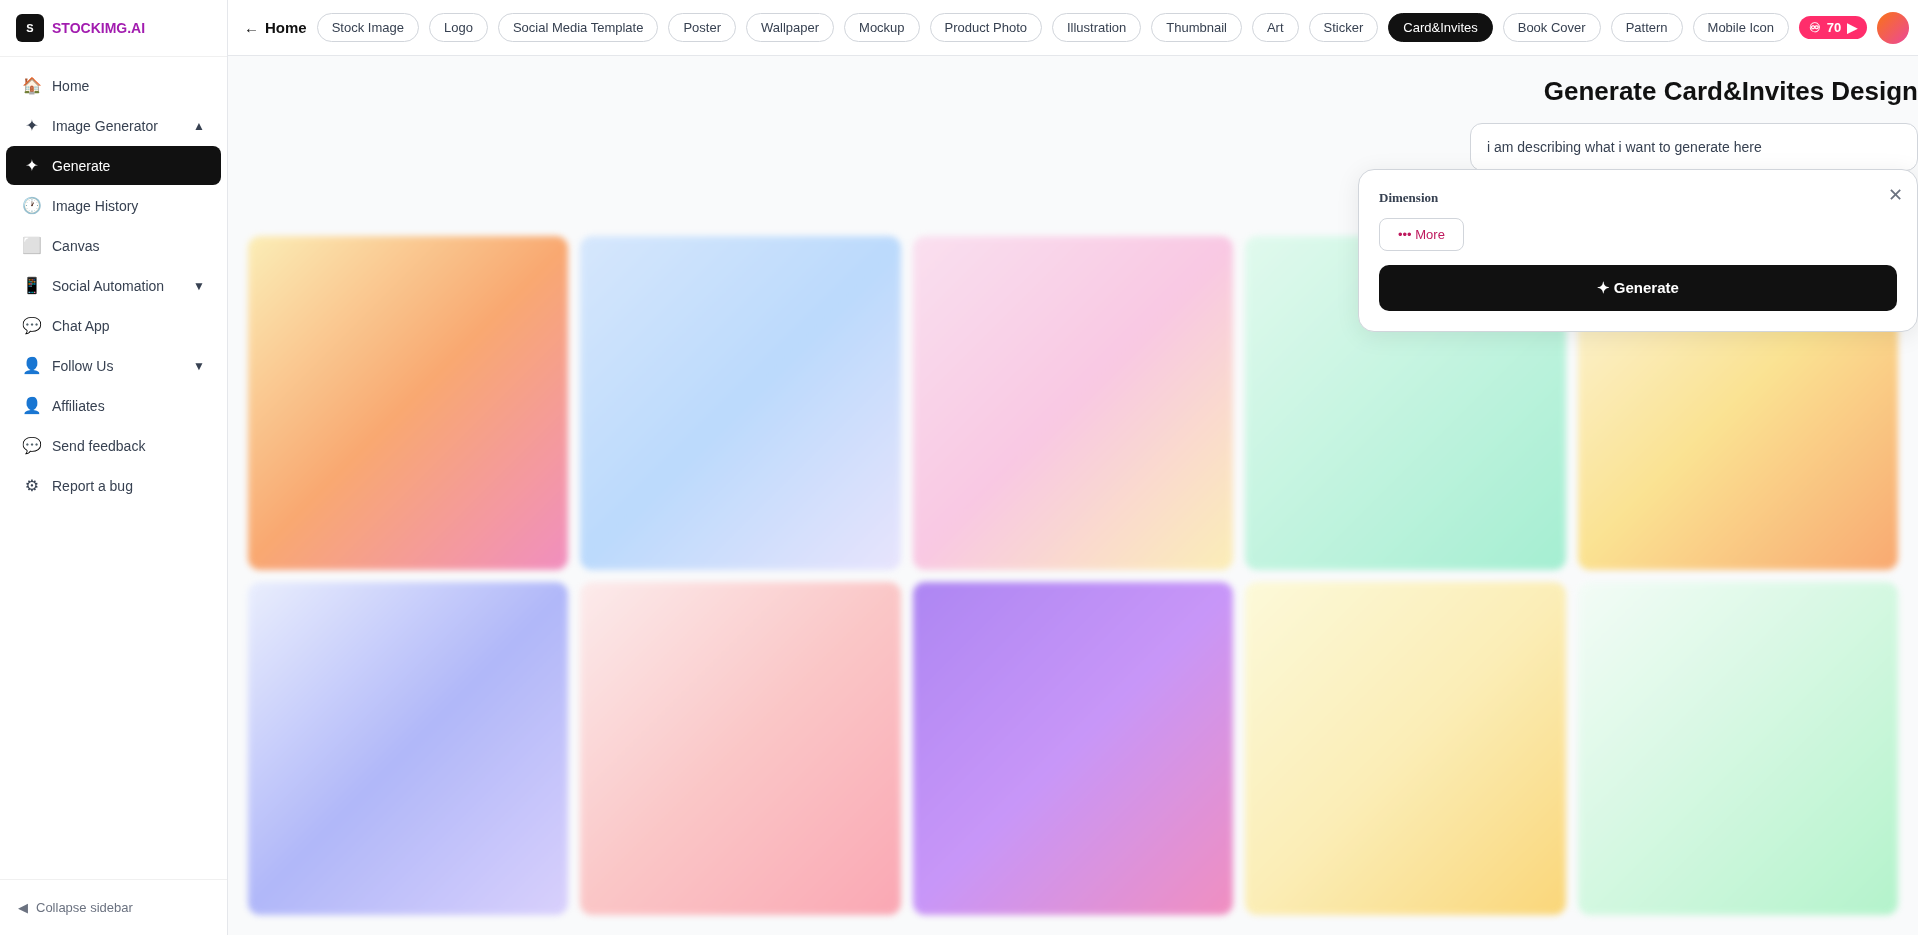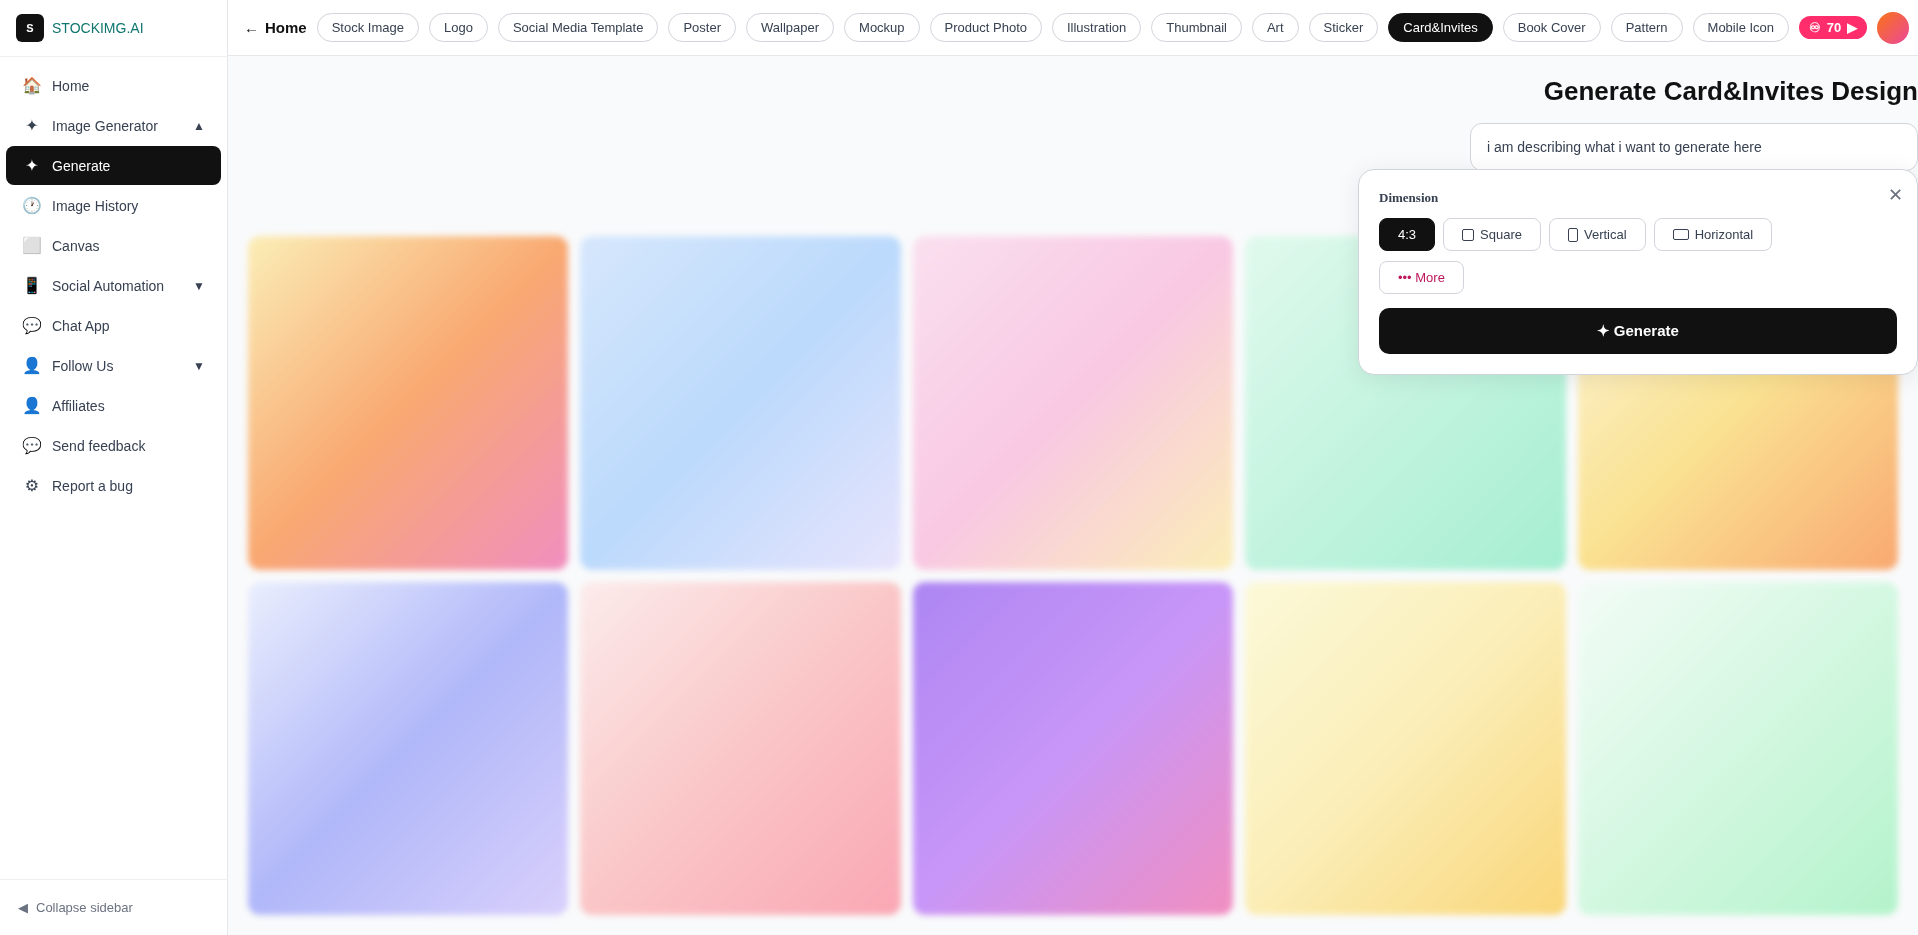--- a/index.html
+++ b/index.html
@@ -29,22 +29,22 @@
       border-radius: 6px;
       display: flex;
       align-items: center;
       justify-content: center;
       color: #fff;
       font-size: 11px;
       font-weight: 700;
     }
     .logo-text {
       font-size: 14px;
-      font-weight: 400;
-      color: #0f766e;
+      font-weight: 700;
+      color: #a21caf;
     }
     .sidebar-nav {
       flex: 1;
       padding: 8px 0;
       overflow-y: auto;
     }
     .nav-item {
       display: flex;
       align-items: center;
       gap: 10px;
@@ -480,37 +480,20 @@
 
       <div class="generate-input-wrapper">
         <input class="generate-input" value="i am describing what i want to generate here" type="text" placeholder="i am describing what i want to generate here" style="">
       </div>
 
       <div class="generate-modal">
         <button class="modal-close">✕</button>
 
         <div class="dimension-label">Dimension</div>
 
-        <div class="dimension-options">
-          <button class="dim-btn active">
-            <span>4:3</span>
-          </button>
-          <button class="dim-btn">
-            <span class="dim-icon square"></span>
-            <span>Square</span>
-          </button>
-          <button class="dim-btn">
-            <span class="dim-icon vertical"></span>
-            <span>Vertical</span>
-          </button>
-          <button class="dim-btn">
-            <span class="dim-icon horizontal"></span>
-            <span>Horizontal</span>
-          </button>
-        </div>
 
         <button class="more-btn">
           <span>••• More</span>
         </button>
 
         <button class="generate-btn">
           <span>✦ Generate</span>
         </button>
       </div>
     </div>

